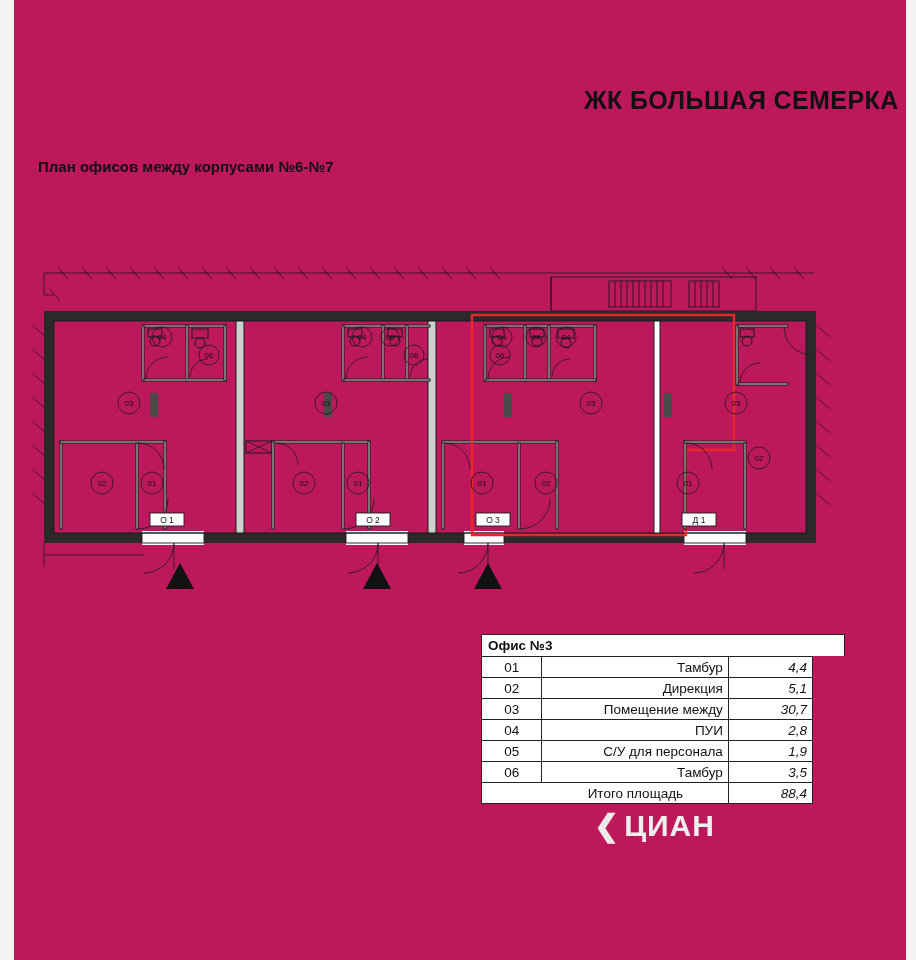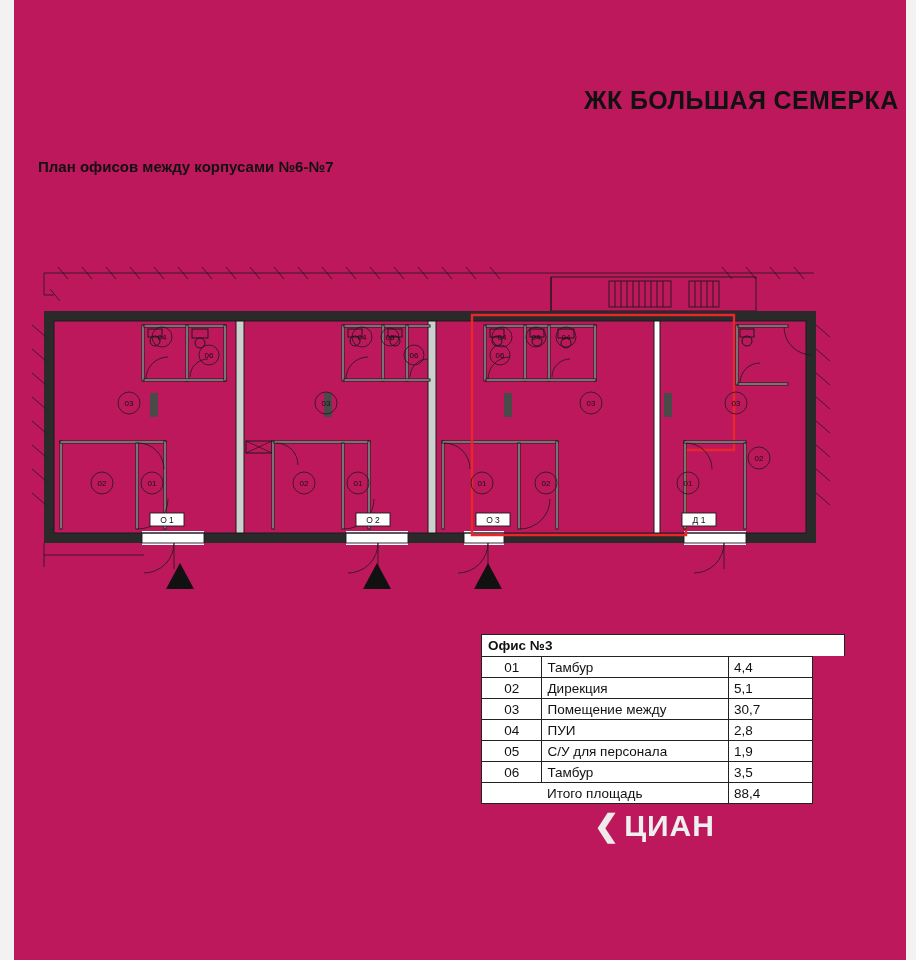--- a/index.html
+++ b/index.html
@@ -101,32 +101,33 @@
     font-size: 13.5px;
     color: #111;
     white-space: nowrap;
   }
   #legend td.col-code {
     width: 56px;
     text-align: center;
   }
   #legend td.col-name {
     width: 186px;
-    text-align: left;
+    text-align: right;
   }
   #legend td.col-area {
     width: 82px;
-    text-align: left;
+    text-align: right;
+    font-style: italic;
   }
   #legend tr.total-row td.col-code {
     border-right: none;
   }
   #legend tr.total-row td.col-name {
     border-left: none;
-    text-align: left;
+    text-align: center;
     padding-right: 4px;
   }
 
   
   #watermark {
     position: absolute;
     left: 580px;
     top: 808px;
     font-size: 30px;
     font-weight: bold;

